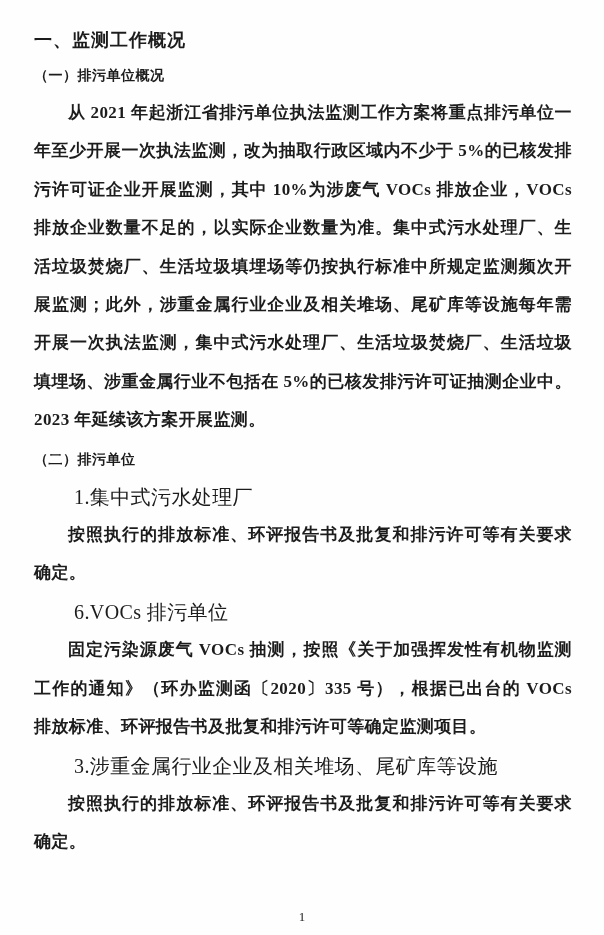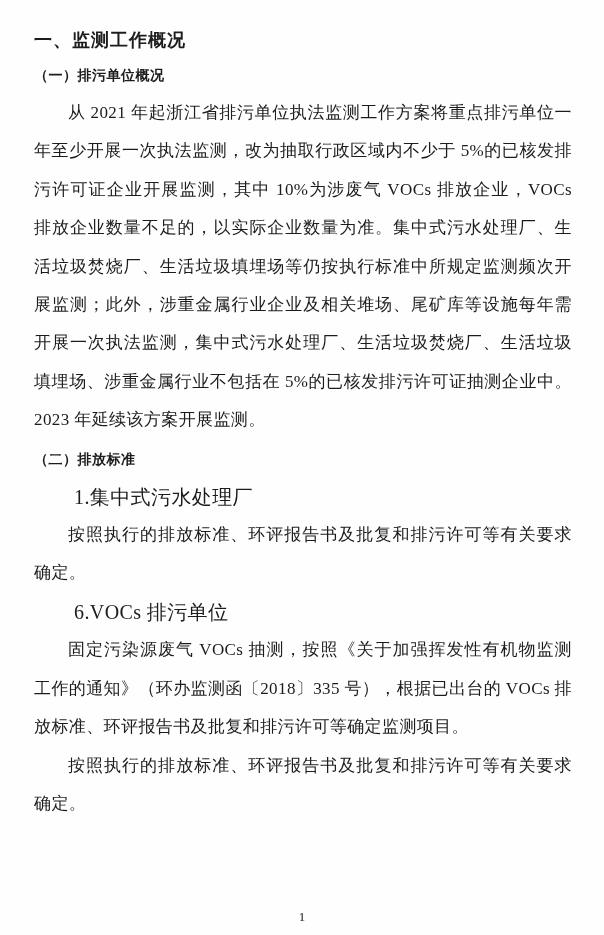--- a/index.html
+++ b/index.html
@@ -36,20 +36,21 @@
   .doc-heading-2.second {
     margin-top: 2px;
   }
   .body-para {
     font-size: 17px;
     line-height: 38.4px;
     text-align: justify;
     text-indent: 2em;
     margin: 0;
     letter-spacing: 0.4px;
+    font-weight: bold;
   }
   .note-line {
     font-size: 15px;
     line-height: 30px;
     text-indent: 2.2em;
     margin: 0;
     color: #2a2a2a;
     font-family: "Liberation Serif", "DejaVu Serif", serif;
   }
   .item-title {
@@ -74,26 +75,27 @@
 
 <div class="page">
 
   <h1 class="doc-heading-1">一、监测工作概况</h1>
 
   <h2 class="doc-heading-2">（一）排污单位概况</h2>
 
   <p class="body-para">从 2021 年起浙江省排污单位执法监测工作方案将重点排污单位一年至少开展一次执法监测，改为抽取行政区域内不少于 5%的已核发排污许可证企业开展监测，其中 10%为涉废气 VOCs 排放企业，VOCs 排放企业数量不足的，以实际企业数量为准。集中式污水处理厂、生活垃圾焚烧厂、生活垃圾填埋场等仍按执行标准中所规定监测频次开展监测；此外，涉重金属行业企业及相关堆场、尾矿库等设施每年需开展一次执法监测，集中式污水处理厂、生活垃圾焚烧厂、生活垃圾填埋场、涉重金属行业不包括在 5%的已核发排污许可证抽测企业中。2023 年延续该方案开展监测。</p>
 
 
-  <h2 class="doc-heading-2 second">（二）排放标准</h2>
+  <h2 class="doc-heading-2 second">（二）排污单位</h2>
 
   <p class="item-title">1.集中式污水处理厂</p>
   <p class="body-para">按照执行的排放标准、环评报告书及批复和排污许可等有关要求确定。</p>
 
   <p class="item-title">6.VOCs 排污单位</p>
-  <p class="body-para">固定污染源废气 VOCs 抽测，按照《关于加强挥发性有机物监测工作的通知》（环办监测函〔2018〕335 号），根据已出台的 VOCs 排放标准、环评报告书及批复和排污许可等确定监测项目。</p>
+  <p class="body-para">固定污染源废气 VOCs 抽测，按照《关于加强挥发性有机物监测工作的通知》（环办监测函〔2020〕335 号），根据已出台的 VOCs 排放标准、环评报告书及批复和排污许可等确定监测项目。</p>
 
+  <p class="item-title">3.涉重金属行业企业及相关堆场、尾矿库等设施</p>
   <p class="body-para">按照执行的排放标准、环评报告书及批复和排污许可等有关要求确定。</p>
 
 
   <div class="page-number">1</div>
 
 </div>
 
 </body></html>

